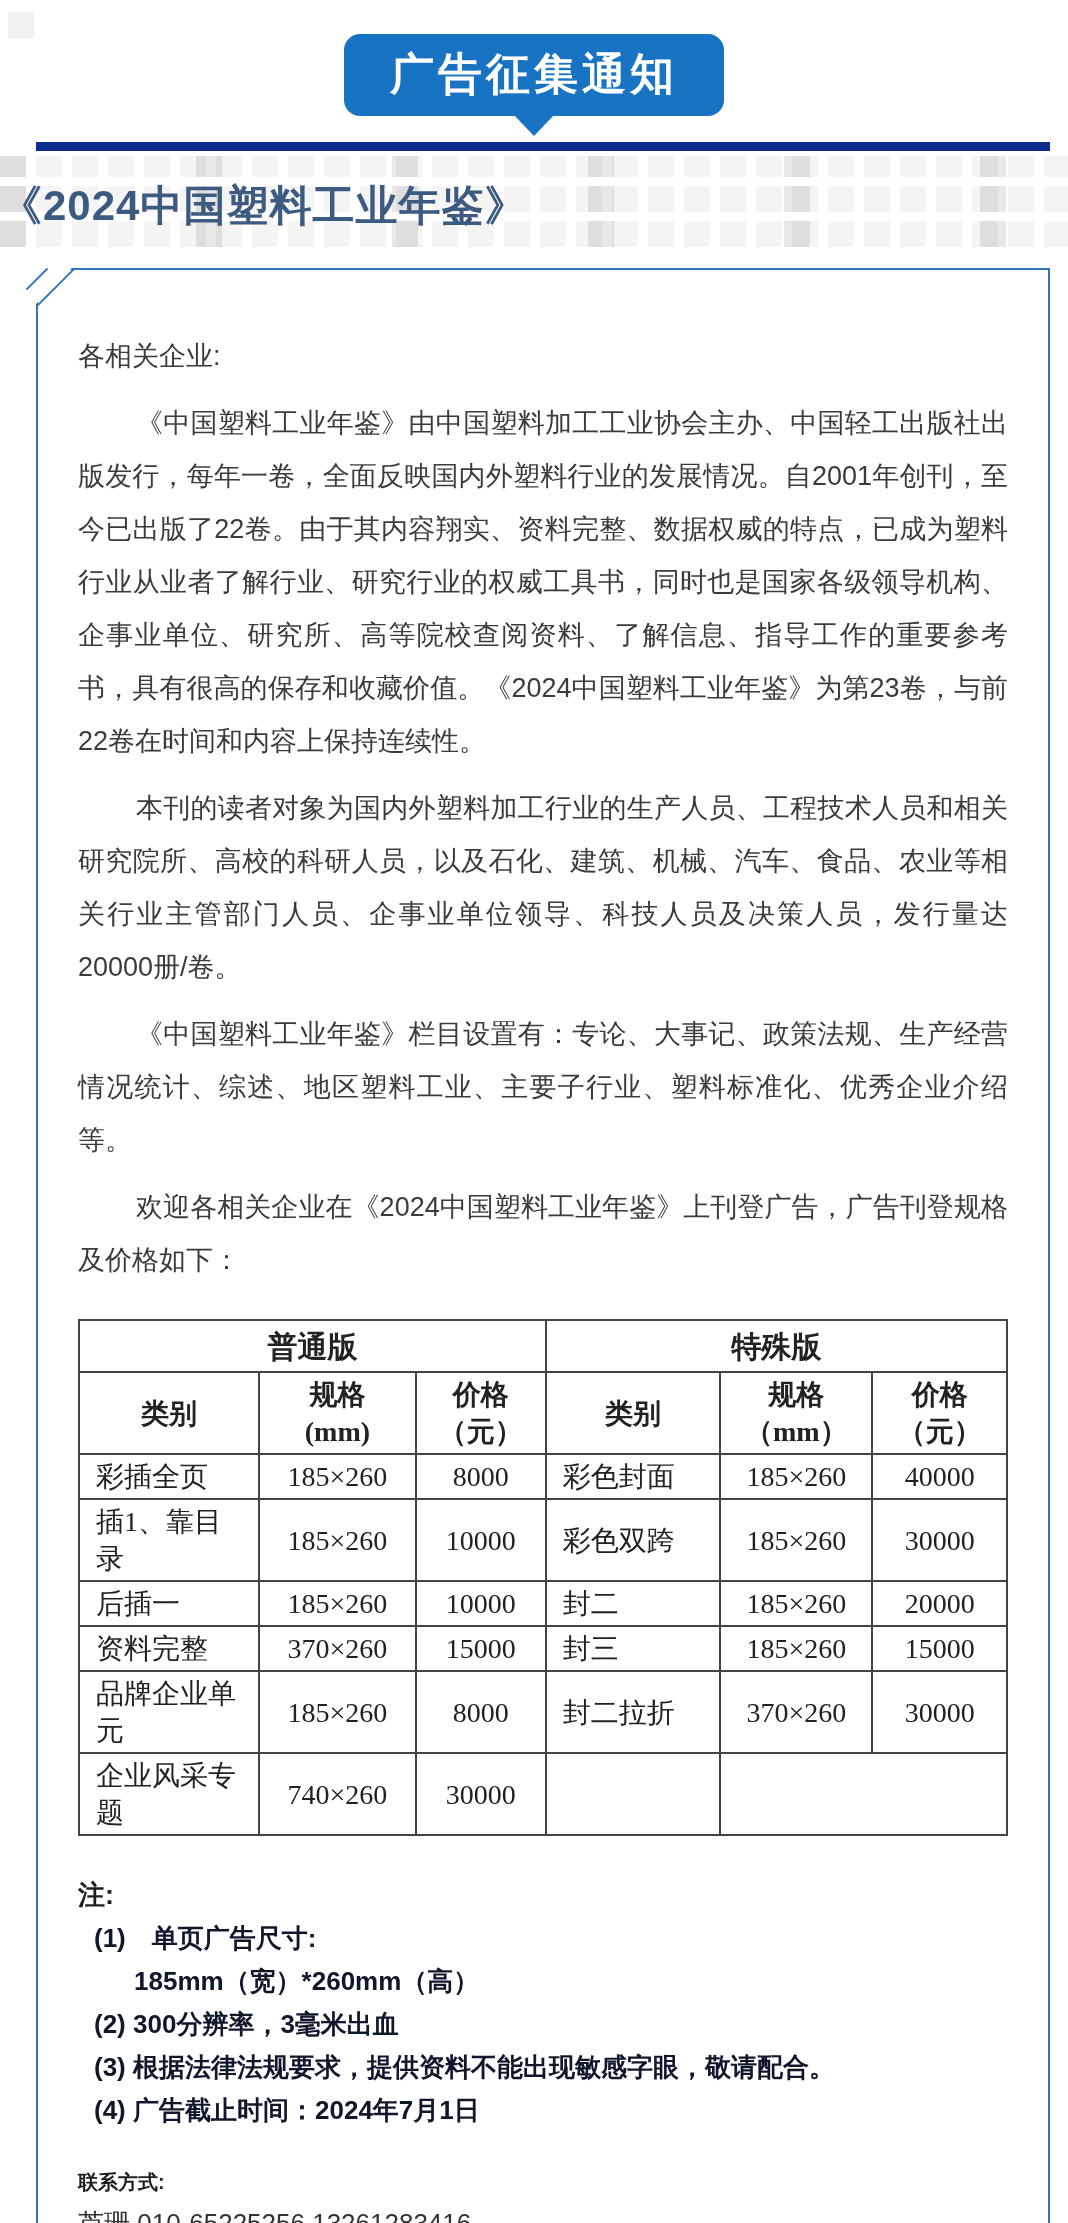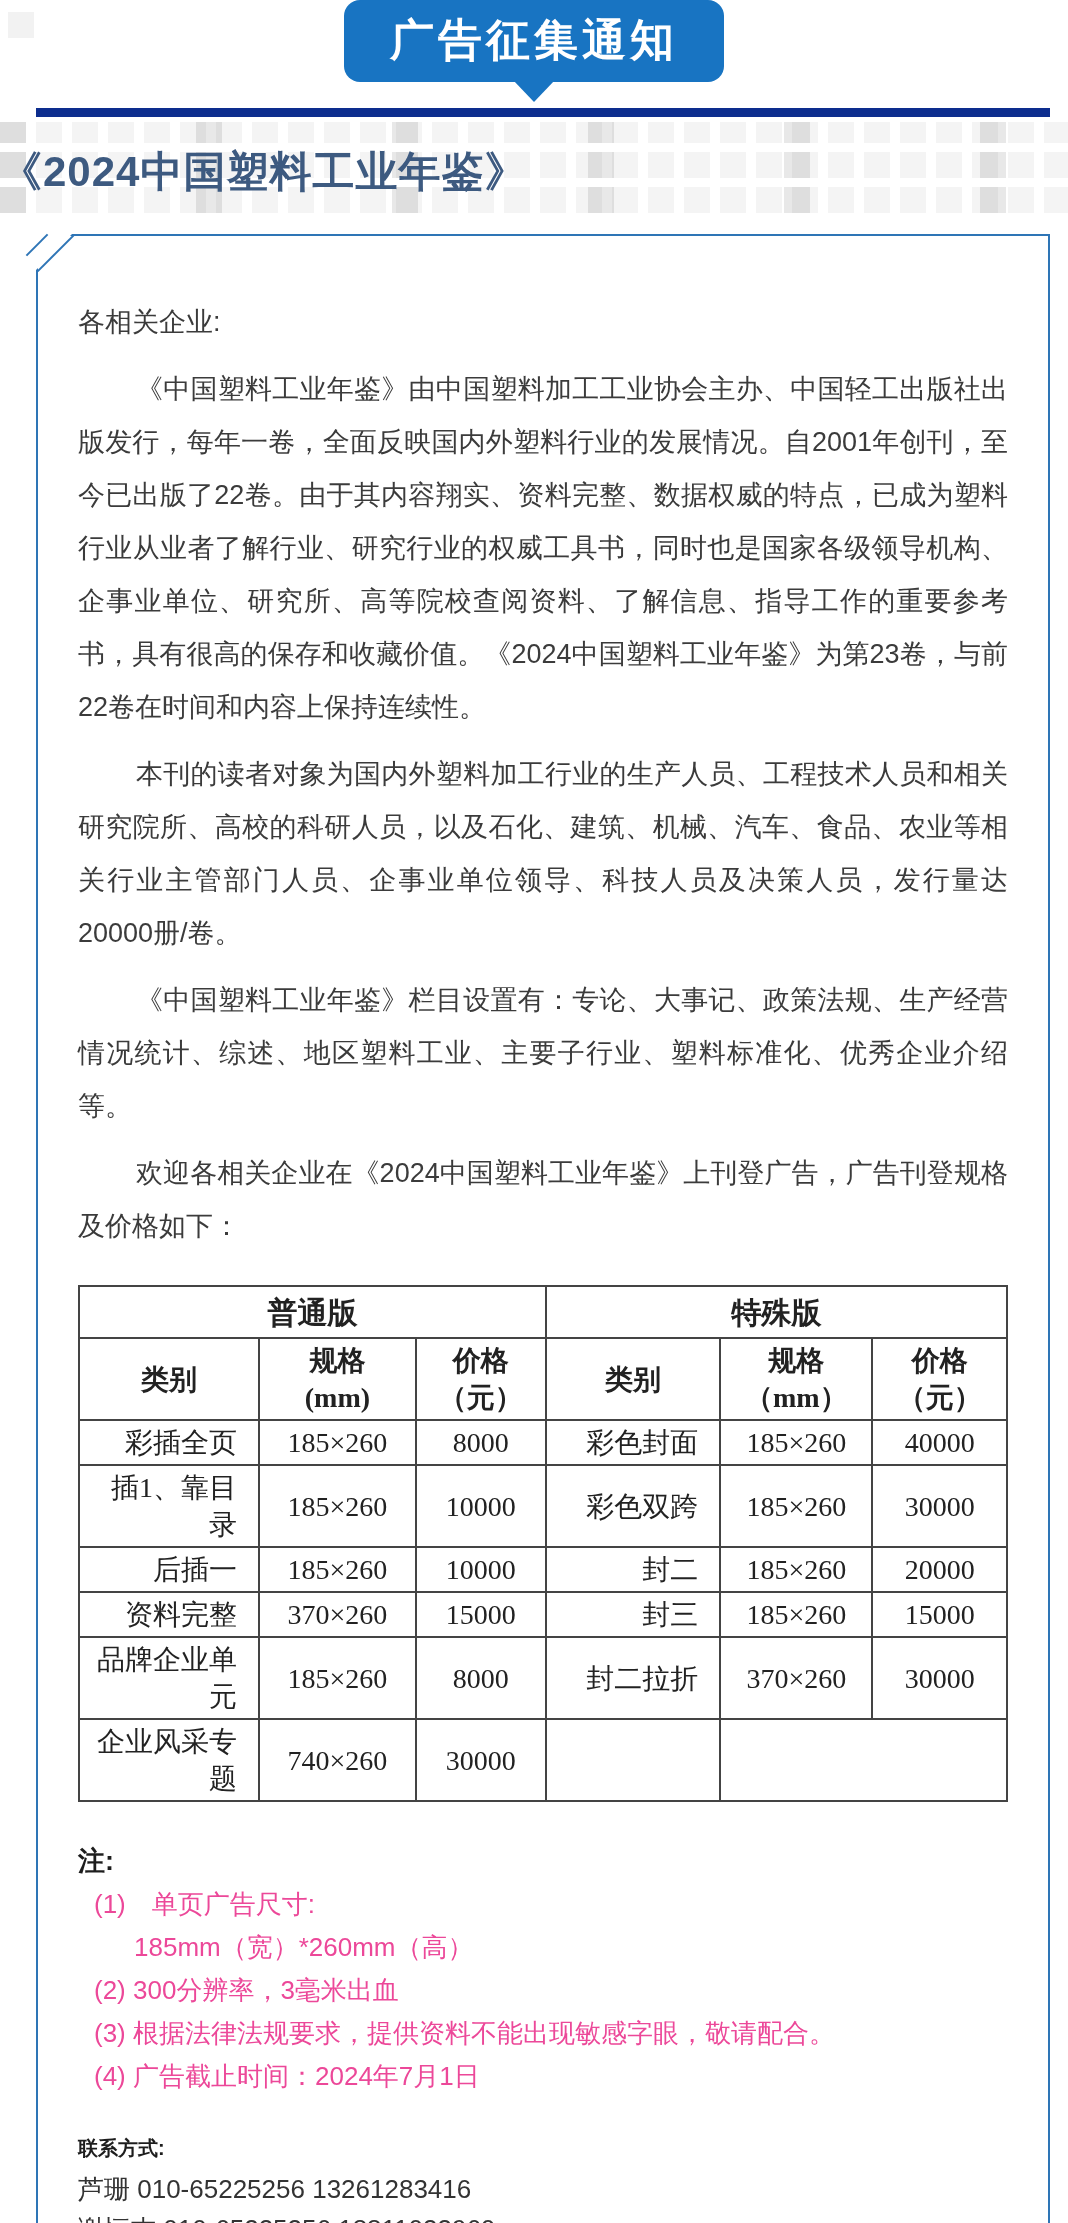--- a/index.html
+++ b/index.html
@@ -17,21 +17,21 @@
   html,body{margin:0;padding:0;}
   body{
     width:1068px;
     background:#ffffff;
     font-family:"Liberation Sans","DejaVu Sans",sans-serif;
     color:var(--body-text);
   }
   .page{position:relative;width:1068px;overflow:hidden;}
 
   
-  .bubble-wrap{display:flex;justify-content:center;}
+  .bubble-wrap{padding-top:34px;display:flex;justify-content:center;}
   .bubble{
     position:relative;
     background:var(--bubble-blue);
     color:#ffffff;
     font-size:44px;
     font-weight:700;
     letter-spacing:4px;
     line-height:1;
     padding:18px 46px 20px 46px;
     border-radius:16px;
@@ -120,31 +120,31 @@
     border:2px solid var(--table-border);
     padding:3px 21px;
     text-align:center;
     font-size:28px;
     line-height:37px;
   }
   .price-table th{font-weight:700;}
   .price-table .group-row th{font-size:30px;height:52px;}
   .price-table .head-row th{height:42px;}
   .price-table td{height:42px;}
-  .price-table td.cat{text-align:right;padding-left:16px;}
+  .price-table td.cat{text-align:left;padding-left:16px;}
 
   
   .notes-heading{
     margin-top:44px;
     font-size:27px;font-weight:700;color:#1d1d1d;line-height:30px;
   }
   .note-line{
     margin-top:13px;
     padding-left:16px;
-    font-size:26px;font-weight:400;color:#ec4899;line-height:30px;
+    font-size:26px;font-weight:700;color:#0f172a;line-height:30px;
   }
   .note-subline{padding-left:56px;}
 
   
   .contact-heading{
     margin-top:42px;
     font-size:20px;font-weight:700;color:#1d1d1d;line-height:30px;
   }
   .contact-line{
     margin-top:12px;

